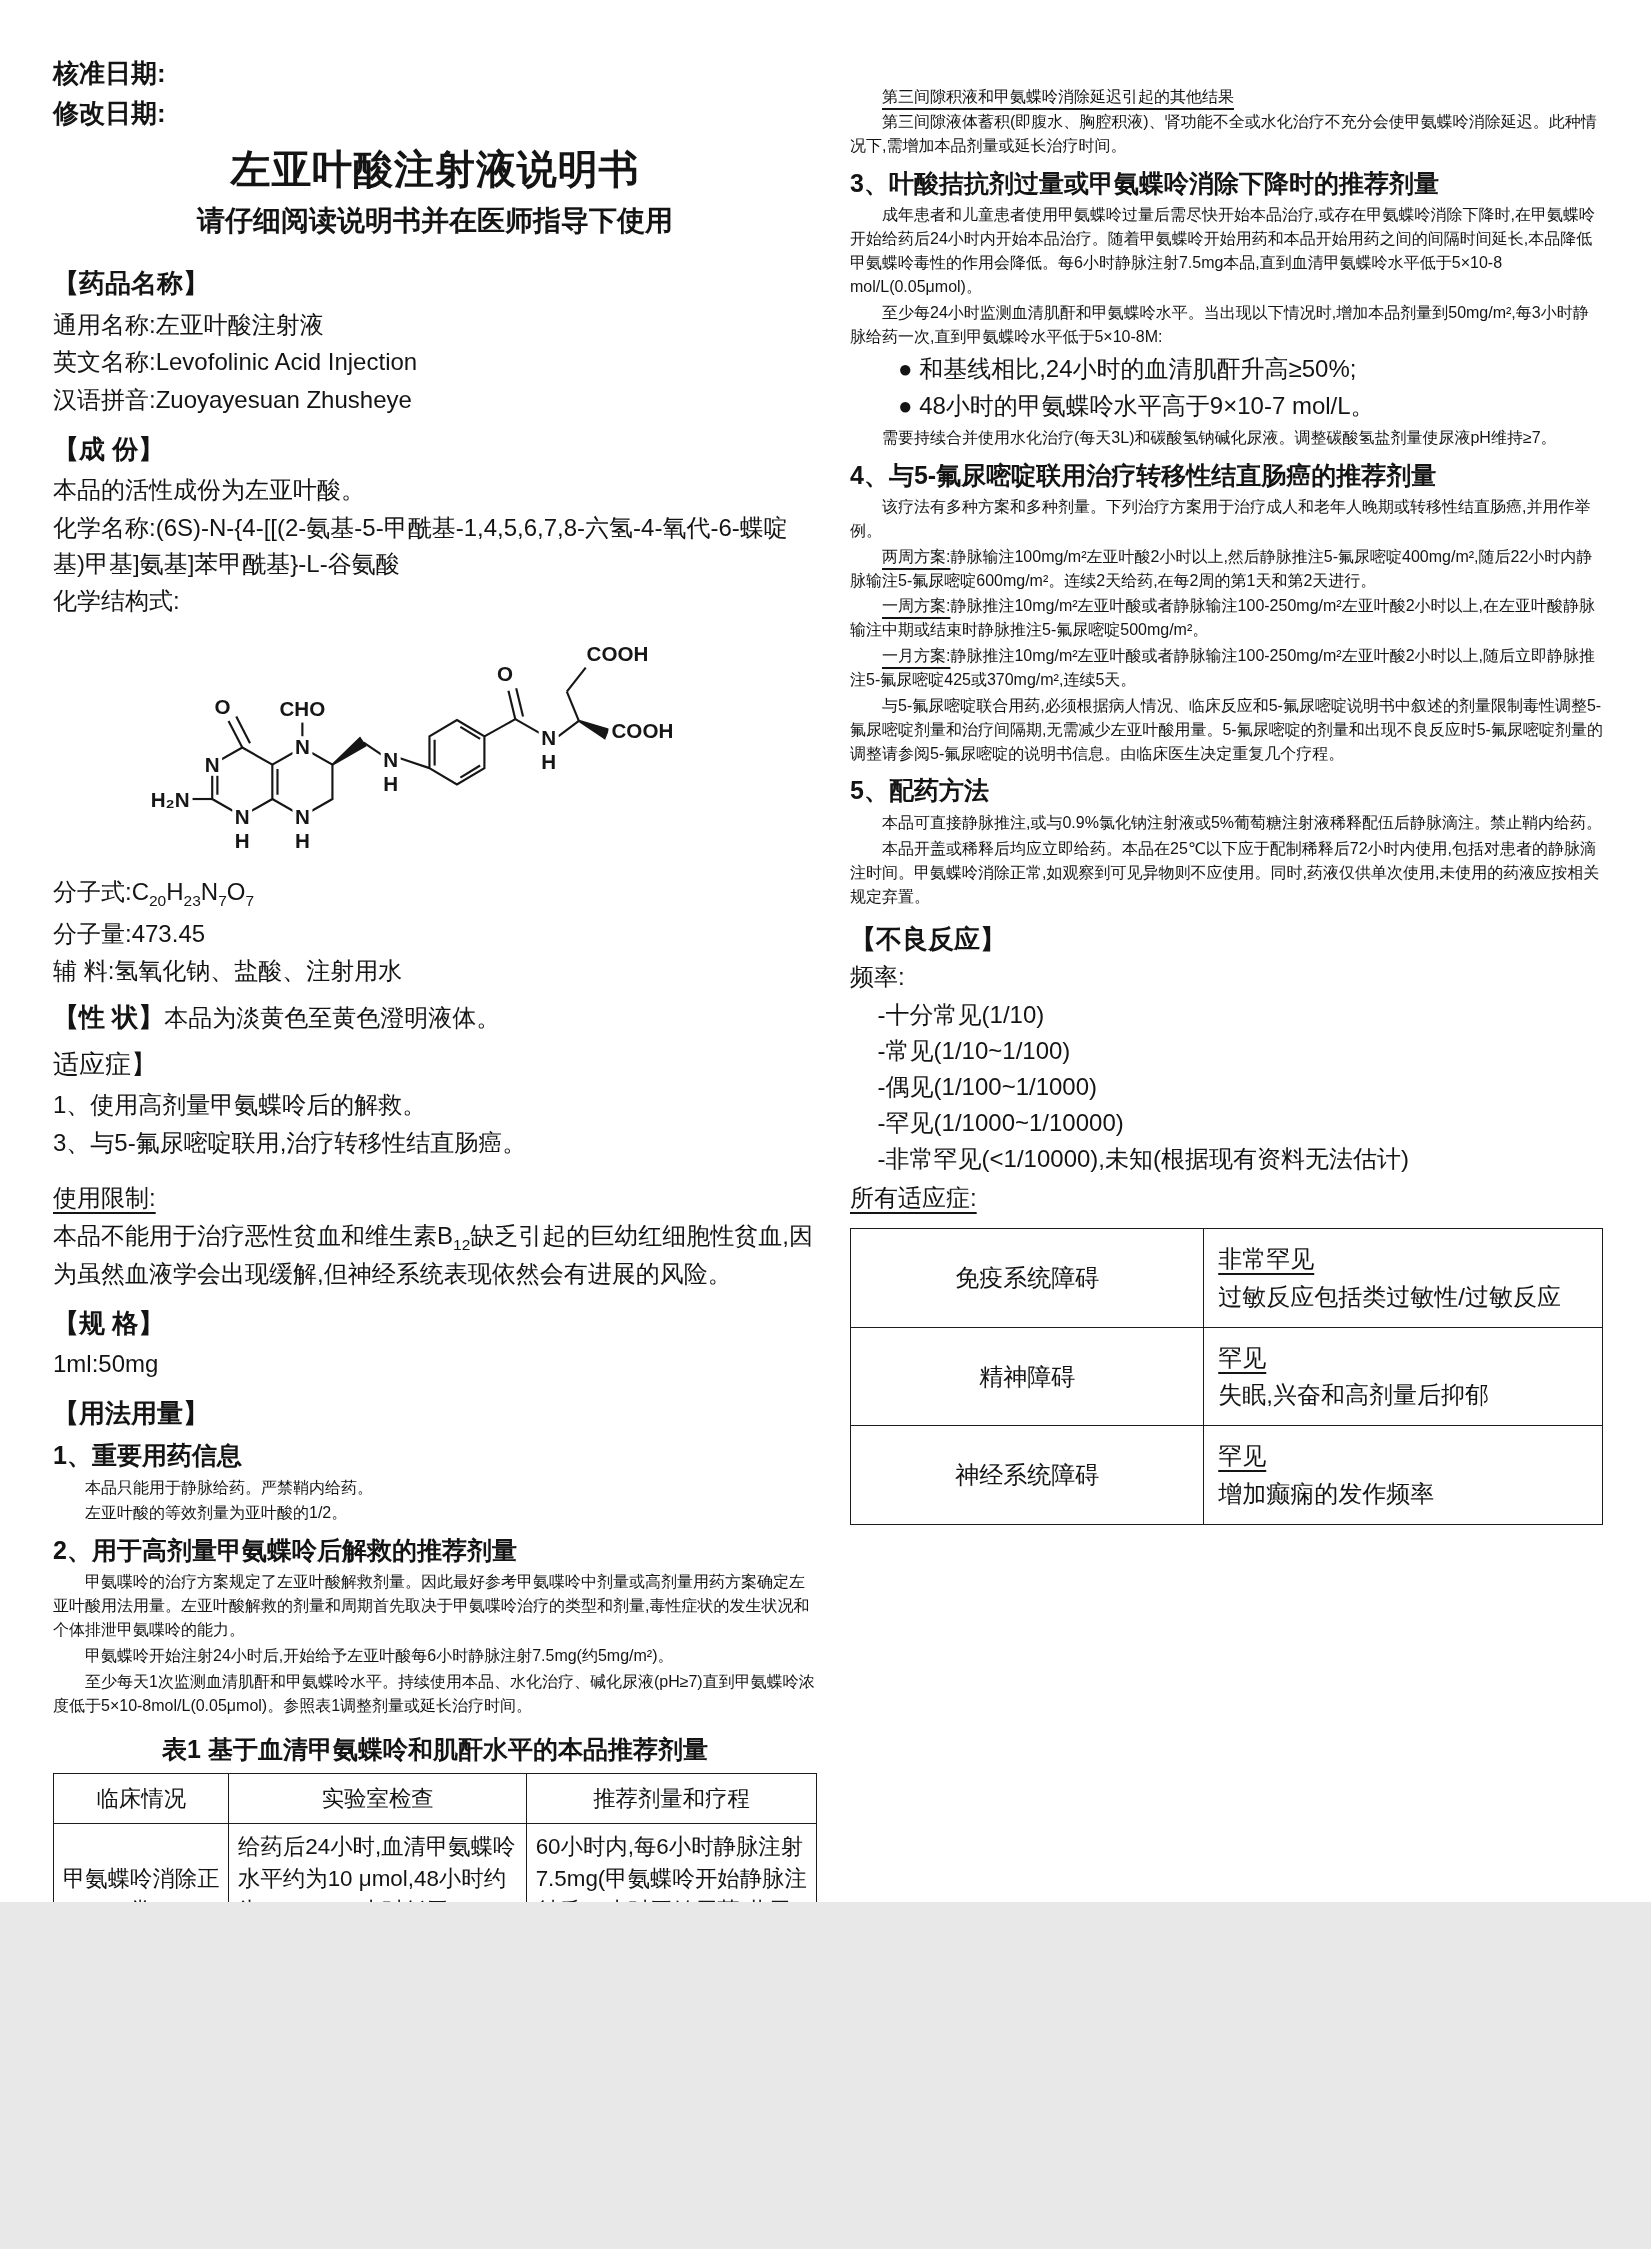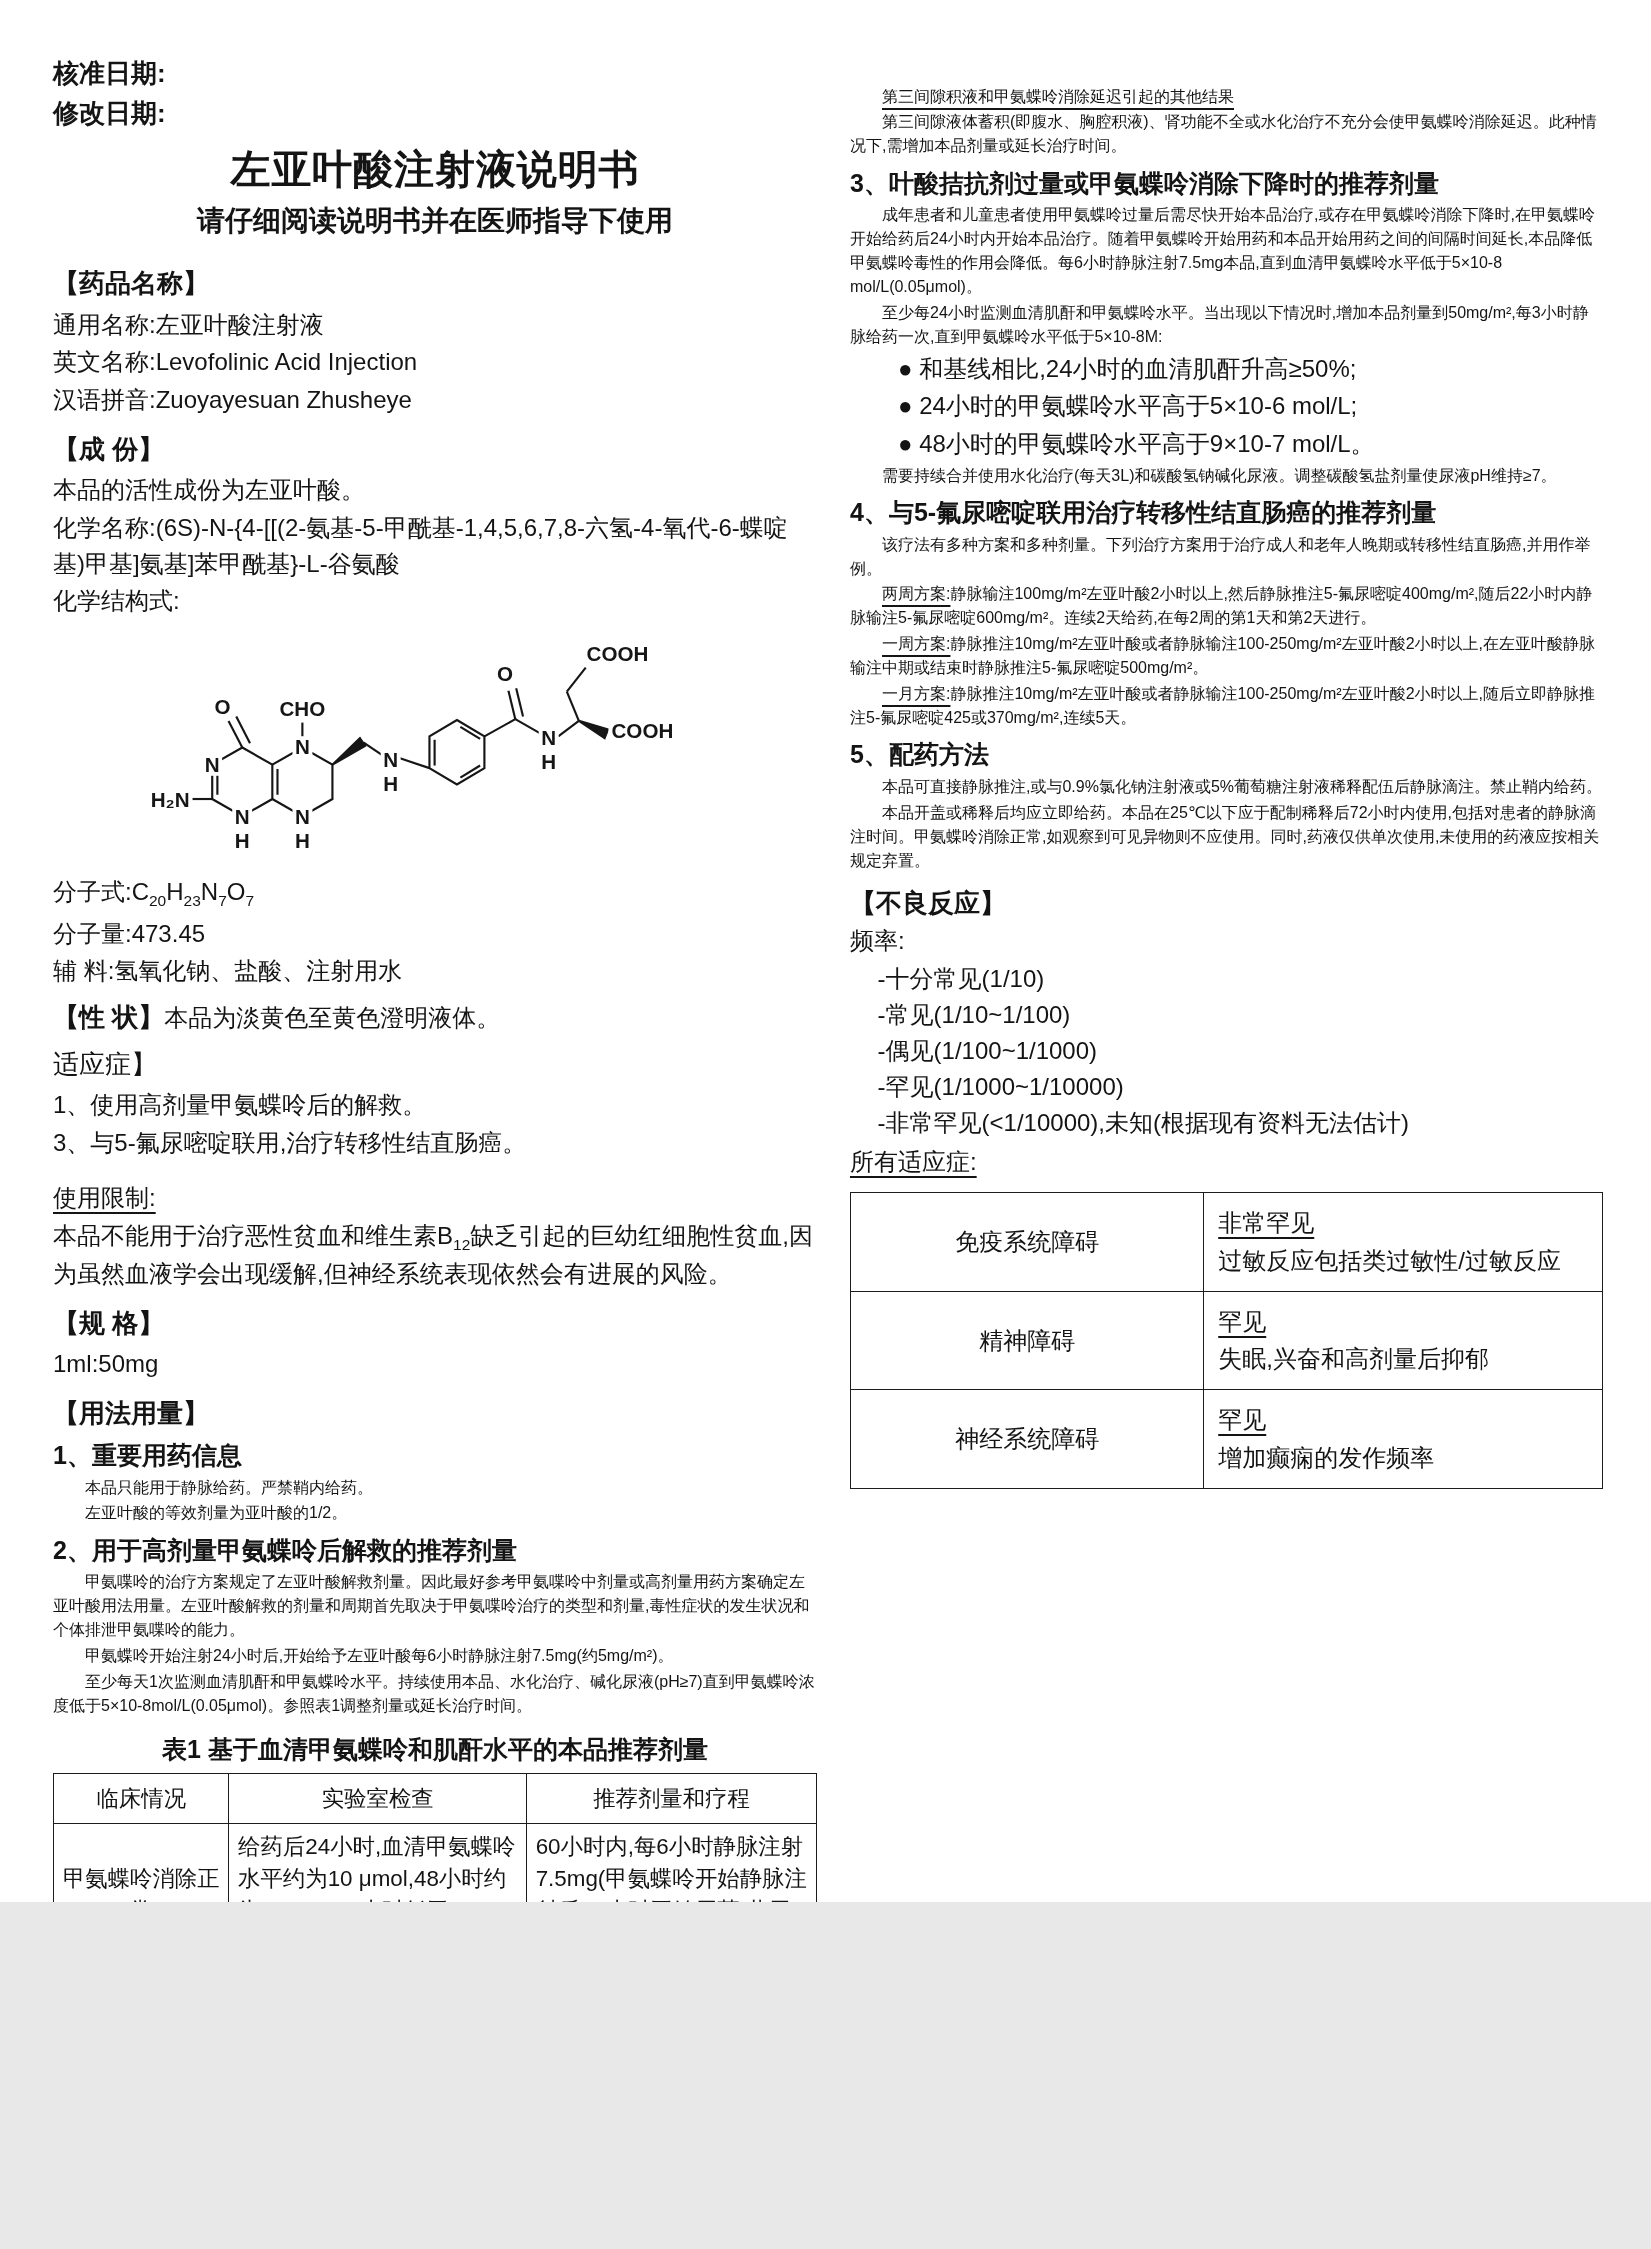--- a/index.html
+++ b/index.html
@@ -185,30 +185,30 @@
   <div class="col" id="colR" style="padding-top:0;">
     <div style="height:83px;"></div>
     <div class="p u">第三间隙积液和甲氨蝶呤消除延迟引起的其他结果</div>
     <div class="p">第三间隙液体蓄积(即腹水、胸腔积液)、肾功能不全或水化治疗不充分会使甲氨蝶呤消除延迟。此种情况下,需增加本品剂量或延长治疗时间。</div>
 
     <div class="sub">3、叶酸拮抗剂过量或甲氨蝶呤消除下降时的推荐剂量</div>
     <div class="p">成年患者和儿童患者使用甲氨蝶呤过量后需尽快开始本品治疗,或存在甲氨蝶呤消除下降时,在甲氨蝶呤开始给药后24小时内开始本品治疗。随着甲氨蝶呤开始用药和本品开始用药之间的间隔时间延长,本品降低甲氨蝶呤毒性的作用会降低。每6小时静脉注射7.5mg本品,直到血清甲氨蝶呤水平低于5×10-8 mol/L(0.05μmol)。</div>
     <div class="p">至少每24小时监测血清肌酐和甲氨蝶呤水平。当出现以下情况时,增加本品剂量到50mg/m²,每3小时静脉给药一次,直到甲氨蝶呤水平低于5×10-8M:</div>
     <div class="bullets">
       <div class="p0">● 和基线相比,24小时的血清肌酐升高≥50%;</div>
-      <div class="p0">● 24小时的甲氨蝶呤水平高于5×10-6 mol/L;</div>
       <div class="p0">● 48小时的甲氨蝶呤水平高于9×10-7 mol/L。</div>
     </div>
     <div class="p">需要持续合并使用水化治疗(每天3L)和碳酸氢钠碱化尿液。调整碳酸氢盐剂量使尿液pH维持≥7。</div>
 
     <div class="sub">4、与5-氟尿嘧啶联用治疗转移性结直肠癌的推荐剂量</div>
     <div class="p">该疗法有多种方案和多种剂量。下列治疗方案用于治疗成人和老年人晚期或转移性结直肠癌,并用作举例。</div>
     <div class="p"><span class="u">两周方案:</span><span>静脉输注100mg/m²左亚叶酸2小时以上,然后静脉推注5-氟尿嘧啶400mg/m²,随后22小时内静脉输注5-氟尿嘧啶600mg/m²。连续2天给药,在每2周的第1天和第2天进行。</span></div>
     <div class="p"><span class="u">一周方案:</span><span>静脉推注10mg/m²左亚叶酸或者静脉输注100-250mg/m²左亚叶酸2小时以上,在左亚叶酸静脉输注中期或结束时静脉推注5-氟尿嘧啶500mg/m²。</span></div>
     <div class="p"><span class="u">一月方案:</span><span>静脉推注10mg/m²左亚叶酸或者静脉输注100-250mg/m²左亚叶酸2小时以上,随后立即静脉推注5-氟尿嘧啶425或370mg/m²,连续5天。</span></div>
+    <div class="p">与5-氟尿嘧啶联合用药,必须根据病人情况、临床反应和5-氟尿嘧啶说明书中叙述的剂量限制毒性调整5-氟尿嘧啶剂量和治疗间隔期,无需减少左亚叶酸用量。5-氟尿嘧啶的剂量和出现不良反应时5-氟尿嘧啶剂量的调整请参阅5-氟尿嘧啶的说明书信息。由临床医生决定重复几个疗程。</div>
 
     <div class="sub">5、配药方法</div>
     <div class="p">本品可直接静脉推注,或与0.9%氯化钠注射液或5%葡萄糖注射液稀释配伍后静脉滴注。禁止鞘内给药。</div>
     <div class="p">本品开盖或稀释后均应立即给药。本品在25℃以下应于配制稀释后72小时内使用,包括对患者的静脉滴注时间。甲氨蝶呤消除正常,如观察到可见异物则不应使用。同时,药液仅供单次使用,未使用的药液应按相关规定弃置。</div>
 
     <div class="sec" style="margin-bottom:1.7px;">【不良反应】</div>
     <div class="p0">频率:</div>
     <div class="freq-list ind">
       <div>-十分常见(1/10)</div>
       <div>-常见(1/10~1/100)</div>

